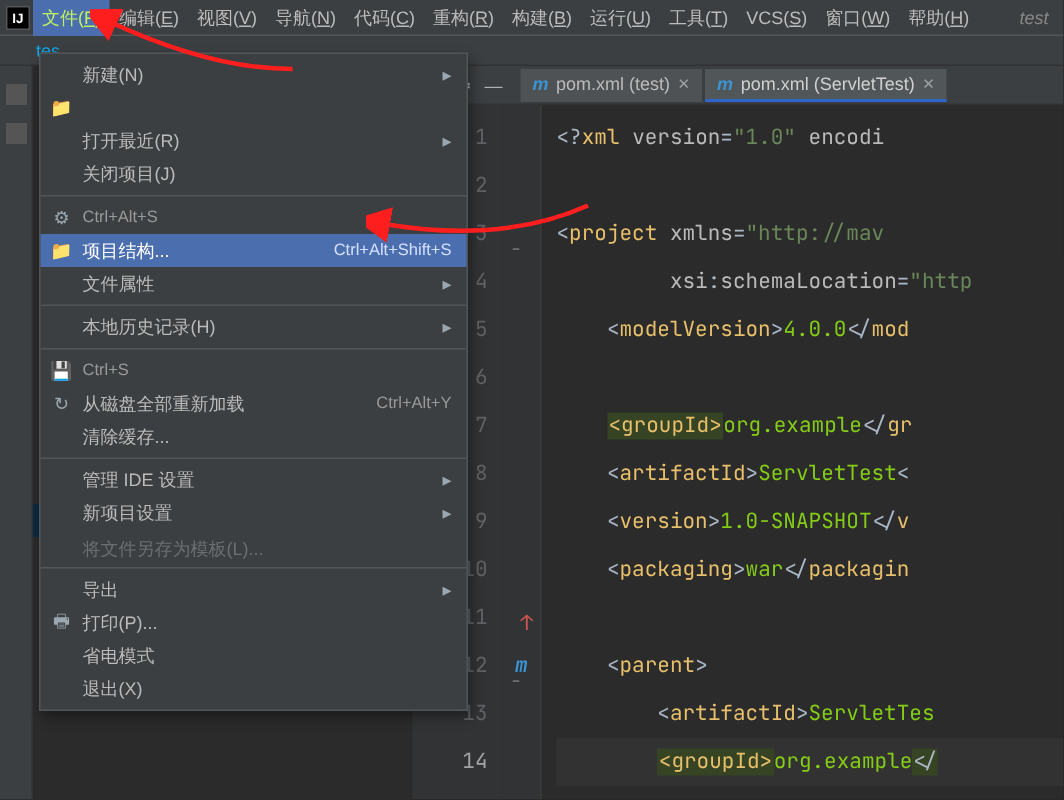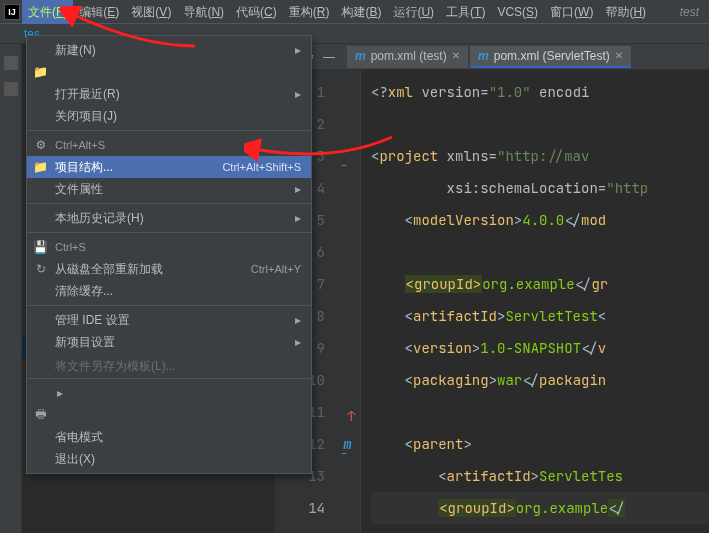--- a/index.html
+++ b/index.html
@@ -273,24 +273,26 @@
       <span class="label">新项目设置</span>
       <span class="sub">▸</span>
     </div>
     <div class="row disabled">
       <span class="icon"></span>
       <span class="label">将文件另存为模板(L)...</span>
     </div>
     <div class="sep"></div>
     <div class="row">
       <span class="icon"></span>
+      <span class="label">导出</span>
       <span class="sub">▸</span>
     </div>
     <div class="row">
       <span class="icon">🖶</span>
+      <span class="label">打印(P)...</span>
     </div>
     <div class="row">
       <span class="icon"></span>
       <span class="label">省电模式</span>
     </div>
     <div class="row">
       <span class="icon"></span>
       <span class="label">退出(X)</span>
     </div>
   </div>

